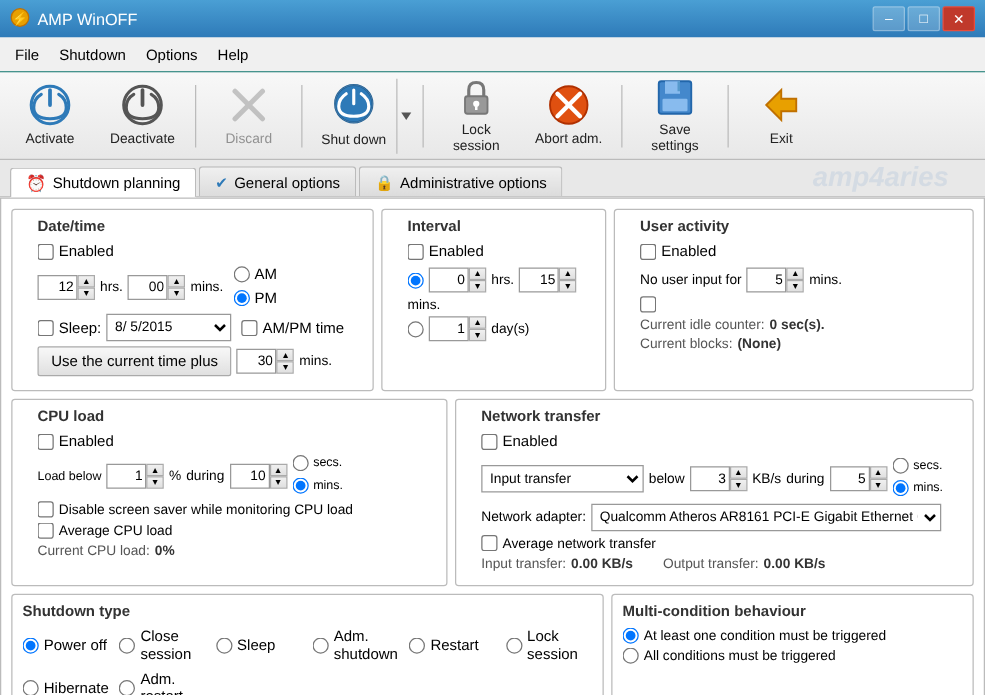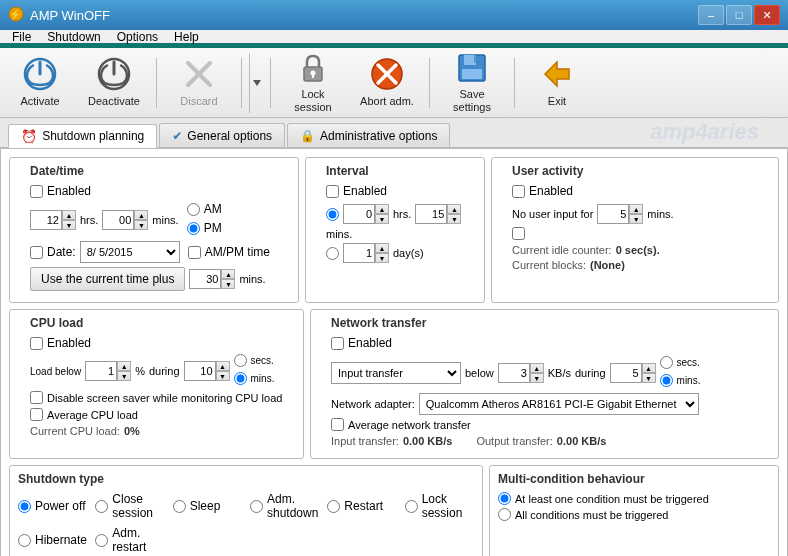--- a/index.html
+++ b/index.html
@@ -44,23 +44,23 @@
       display: flex;
       align-items: center;
       justify-content: center;
       border-radius: 2px;
     }
     .titlebar-btn.close { background: #c0392b; border-color: #e74c3c; }
 
     
     .menubar {
       background: #f0f0f0;
-      border-bottom: 5px solid #0f766e;
-      display: flex;
-      height: 18px;
+      border-bottom: 1px solid #0f766e;
+      display: flex;
+      height: 28px;
       align-items: center;
       padding: 0 4px;
     }
     .menubar-item {
       padding: 2px 8px;
       cursor: pointer;
       font-size: 12px;
       height: 20px;
       display: flex;
       align-items: center;
@@ -379,20 +379,31 @@
         <line x1="6" y1="6" x2="28" y2="28" stroke="#888" stroke-width="4" stroke-linecap="round"></line>
         <line x1="28" y1="6" x2="6" y2="28" stroke="#888" stroke-width="4" stroke-linecap="round"></line>
       </svg>
     </div>
     <div class="toolbar-btn-label">Discard</div>
   </div>
 
   <div class="toolbar-sep"></div>
 
   <div class="shutdown-group">
+    <div class="shutdown-main">
+      <div>
+        <svg width="34" height="34" viewBox="0 0 34 34">
+          <circle cx="17" cy="17" r="15" fill="#2e7ab8" stroke="#1a5a90" stroke-width="1.5"></circle>
+          <circle cx="17" cy="17" r="15" fill="none" stroke="white" stroke-width="0.5" opacity="0.3"></circle>
+          <path d="M17 6 L17 17" stroke="white" stroke-width="2.5" stroke-linecap="round"></path>
+          <path d="M11 9 Q5 13 5 19 Q5 27 17 27 Q29 27 29 19 Q29 13 23 9" fill="none" stroke="white" stroke-width="2.5" stroke-linecap="round"></path>
+        </svg>
+      </div>
+      <div class="toolbar-btn-label">Shut down</div>
+    </div>
     <div class="shutdown-arrow">
       <svg width="8" height="6" viewBox="0 0 8 6">
           <polygon points="0,0 8,0 4,6" fill="#555"></polygon>
         </svg>
     </div>
   </div>
 
   <div class="toolbar-sep"></div>
 
   <div class="toolbar-btn">
@@ -495,21 +506,21 @@
             <label>AM</label>
           </div>
           <div class="radio-row">
             <input type="radio" name="ampm" checked="" style="">
             <label>PM</label>
           </div>
         </div>
       </div>
       <div class="row">
         <input type="checkbox" style="">
-        <label>Date:</label>
+        <label>Sleep:</label>
         <select class="select-input" style="width:100px;">
           <option>8/ 5/2015</option>
         </select>
         <input type="checkbox" style="margin-left: 4px;">
         <label>AM/PM time</label>
       </div>
       <div class="row" style="margin-top:4px;">
         <button class="btn-action">Use the current time plus</button>
         <div class="spin-wrap">
           <input type="text" class="number-input-sm" value="30" style="">
@@ -586,21 +597,21 @@
       </div>
       <div class="row">
         <span class="info-text">Current blocks:</span>
         <span class="value-text">(None)</span>
       </div>
     </div>
   </div>
 
   <div class="panels-row">
 
-    <div class="panel" style="width:295px;">
+    <div class="panel" style="width:349px;">
       <div class="panel-title">CPU load</div>
       <div class="checkbox-row">
         <input type="checkbox" style="">
         <label>Enabled</label>
       </div>
       <div class="row" style="margin-top:4px; flex-wrap:nowrap;">
         <span style="font-size:10px; white-space:nowrap;">Load below</span>
         <div class="spin-wrap">
           <input type="text" class="number-input-sm" value="1" style="">
           <div class="spin-btns">

